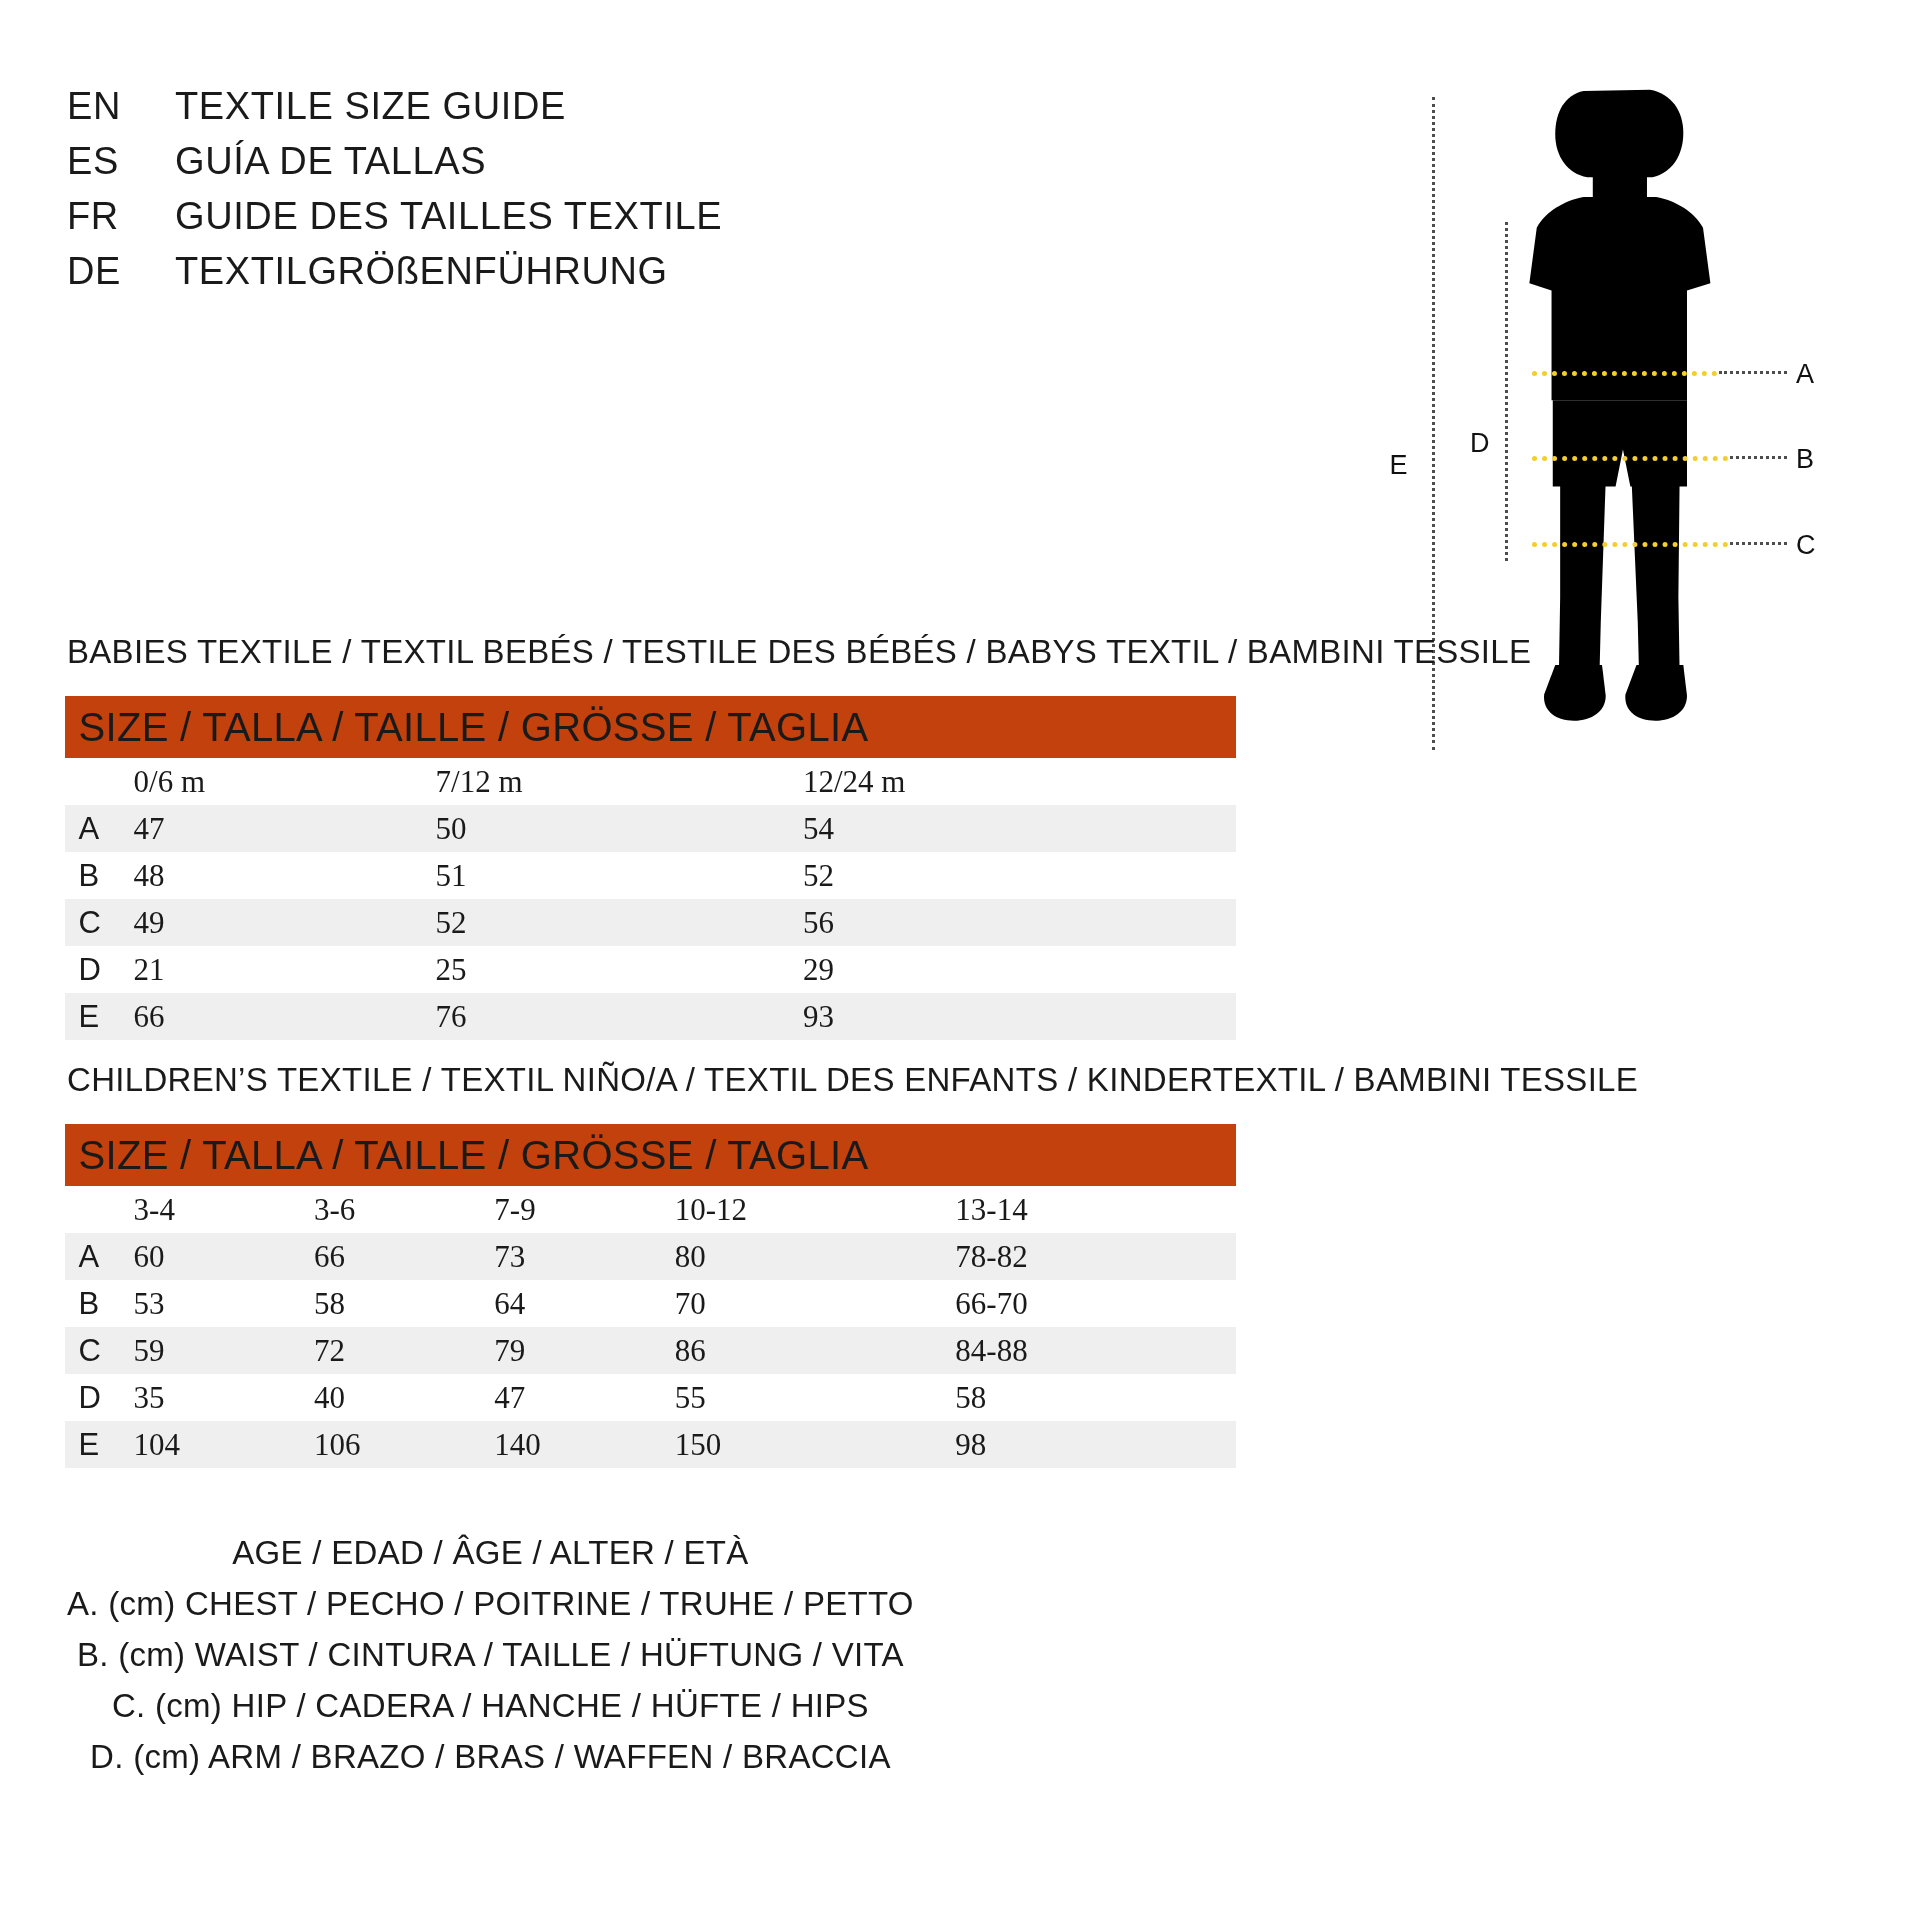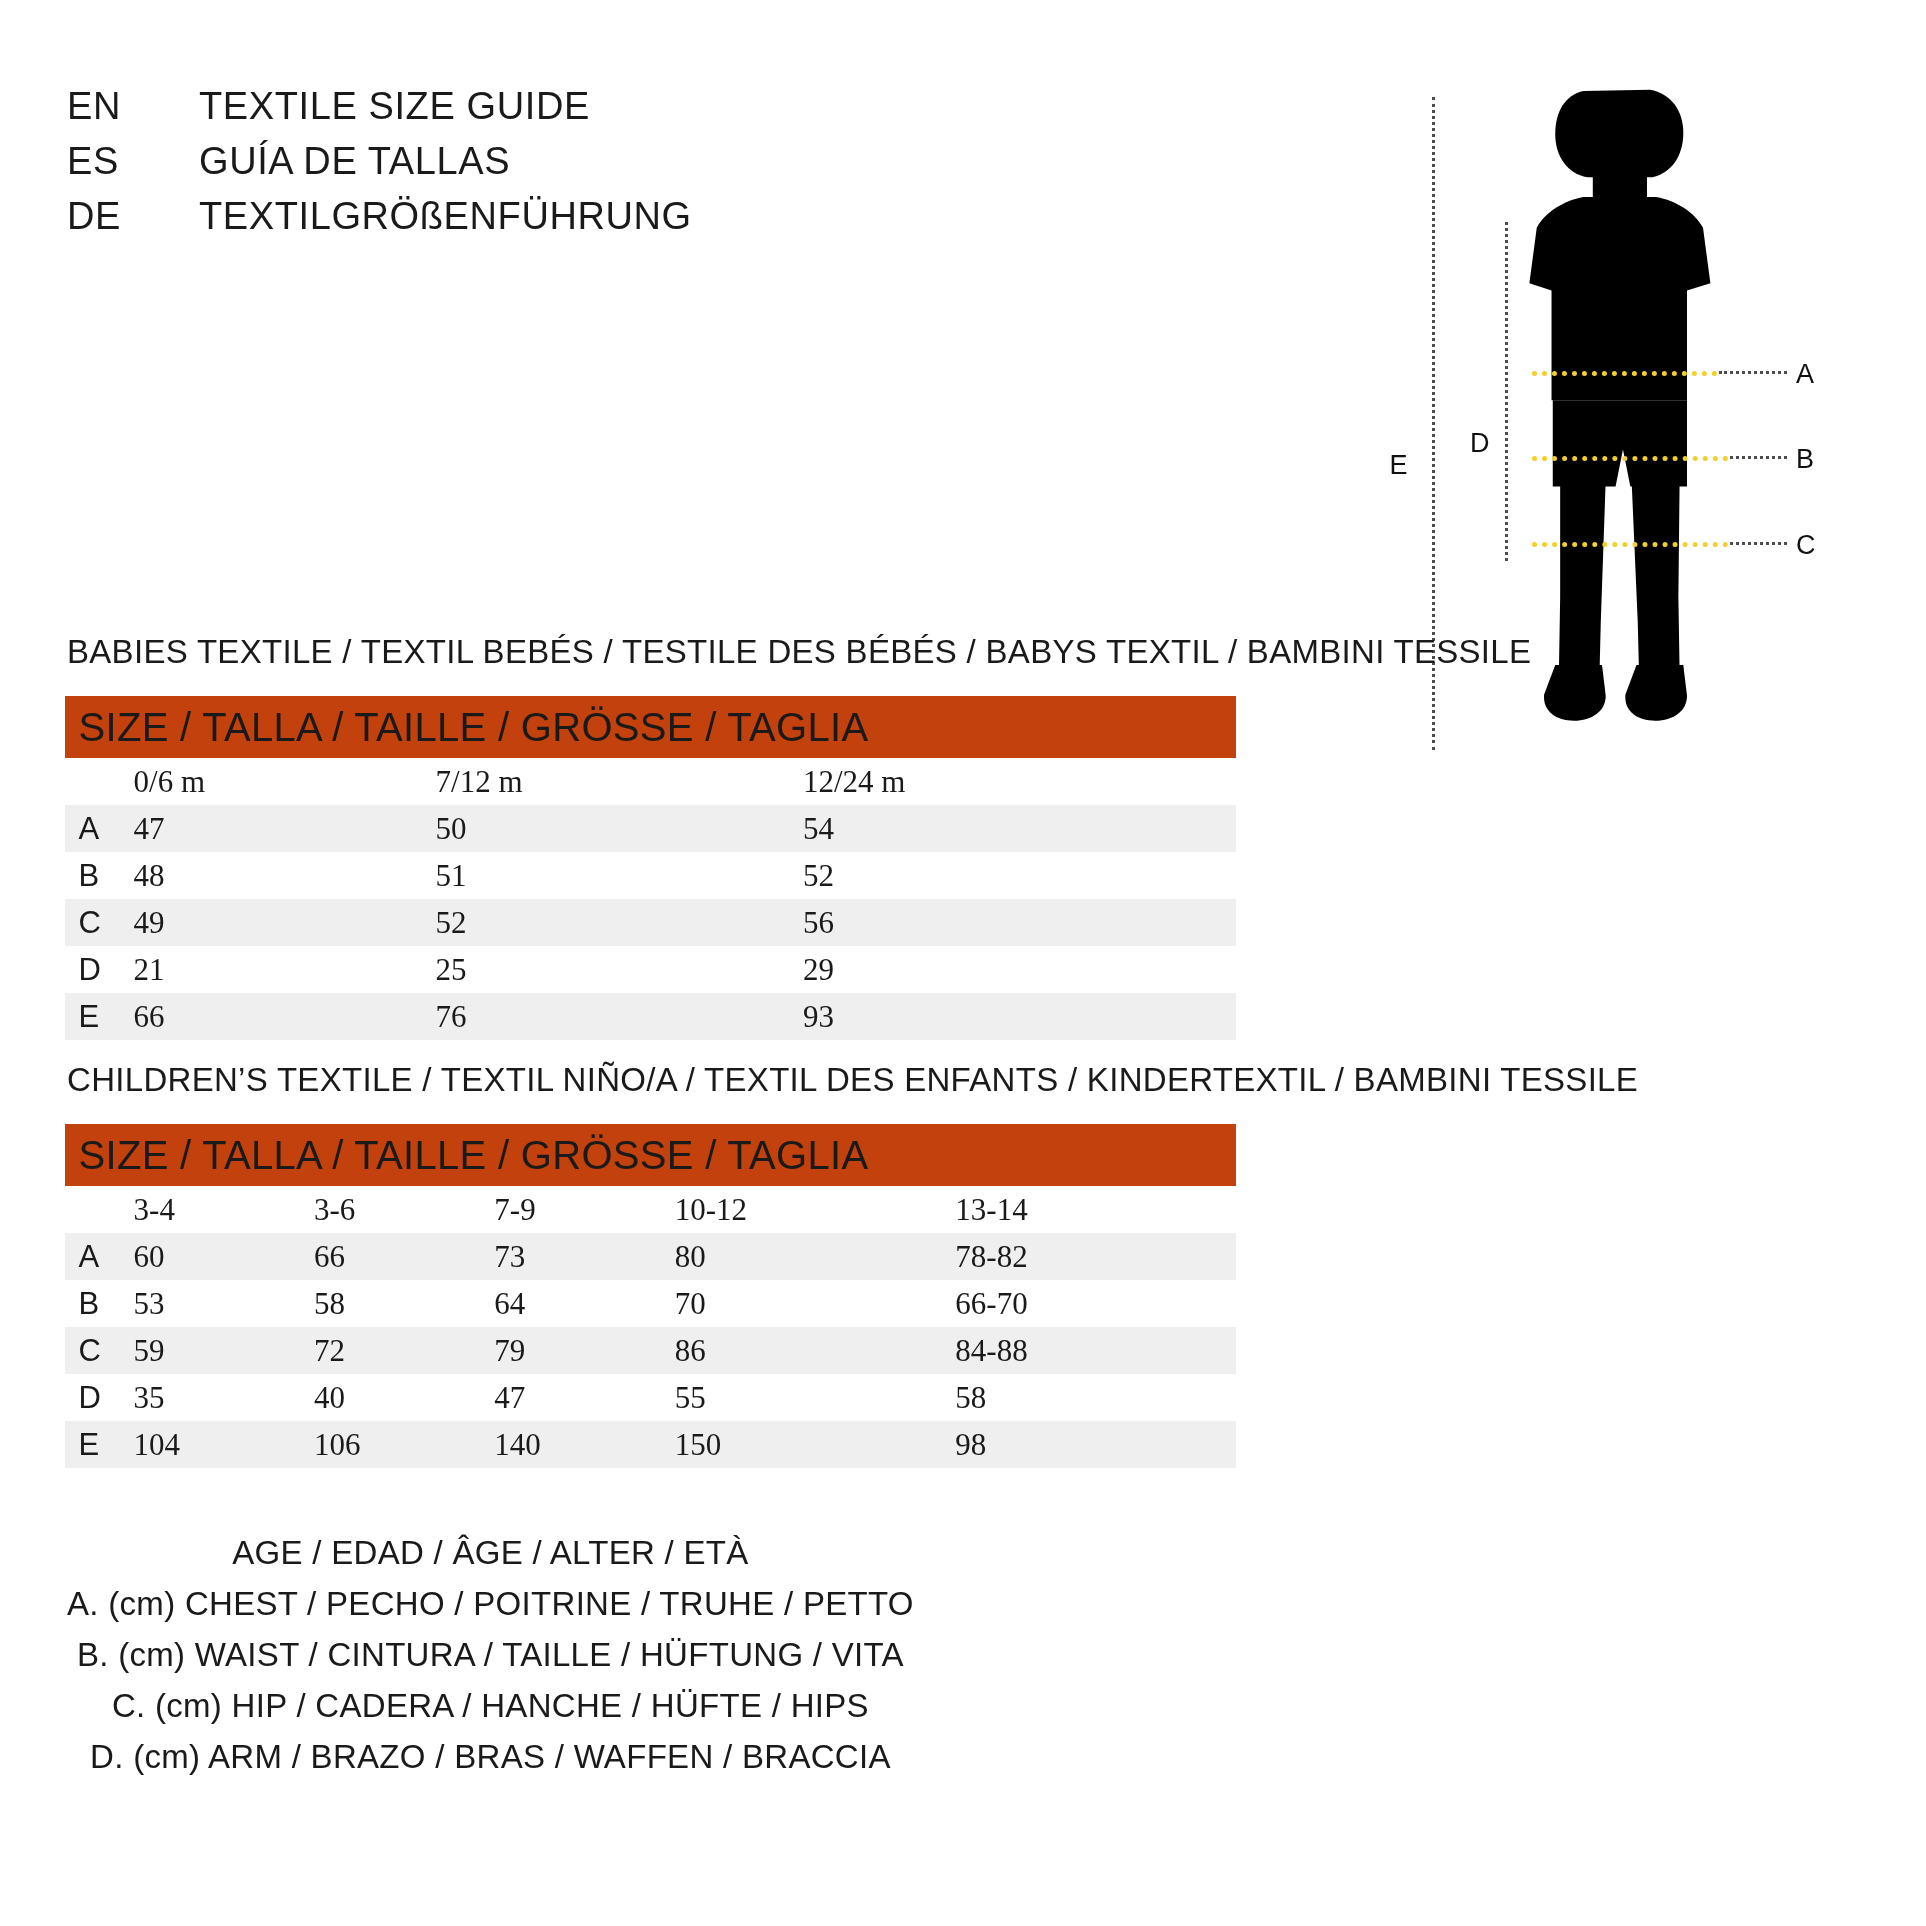--- a/index.html
+++ b/index.html
@@ -21,21 +21,20 @@
     position: absolute;
     left: 67px;
     top: 85px;
   }
   .lang-row {
     display: flex;
     align-items: baseline;
     height: 55px;
     font-size: 38px;
     letter-spacing: 0.6px;
-    gap: 24px;
   }
   .lang-code {
     width: 108px;
     flex: 0 0 108px;
   }
   .lang-text {
     white-space: nowrap;
   }
 
   
@@ -149,20 +148,24 @@
 <div class="lang-block">
   <div class="lang-row">
     <span class="lang-code">EN</span>
     <span class="lang-text">TEXTILE SIZE GUIDE</span>
   </div>
   <div class="lang-row">
     <span class="lang-code">ES</span>
     <span class="lang-text">GUÍA DE TALLAS</span>
   </div>
   <div class="lang-row">
+    <span class="lang-code">FR</span>
+    <span class="lang-text">GUIDE DES TAILLES TEXTILE</span>
+  </div>
+  <div class="lang-row">
     <span class="lang-code">DE</span>
     <span class="lang-text">TEXTILGRÖßENFÜHRUNG</span>
   </div>
 </div>
 
 <div class="figure-wrap">
 
   <div class="dim-e"></div>
   <div class="dim-d"></div>
 

